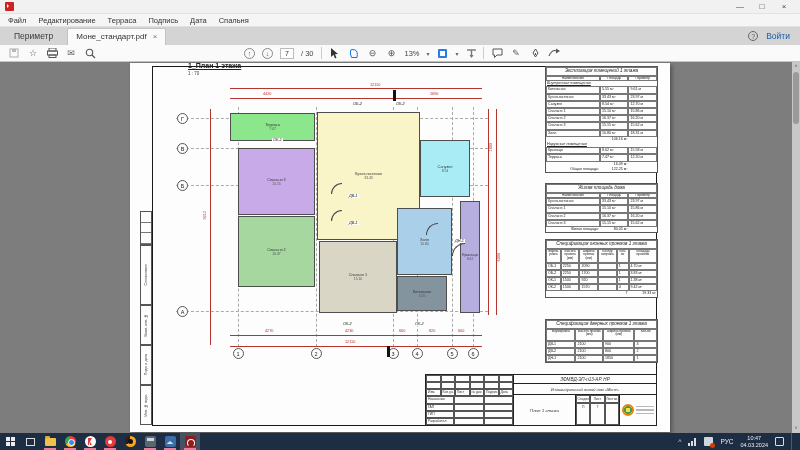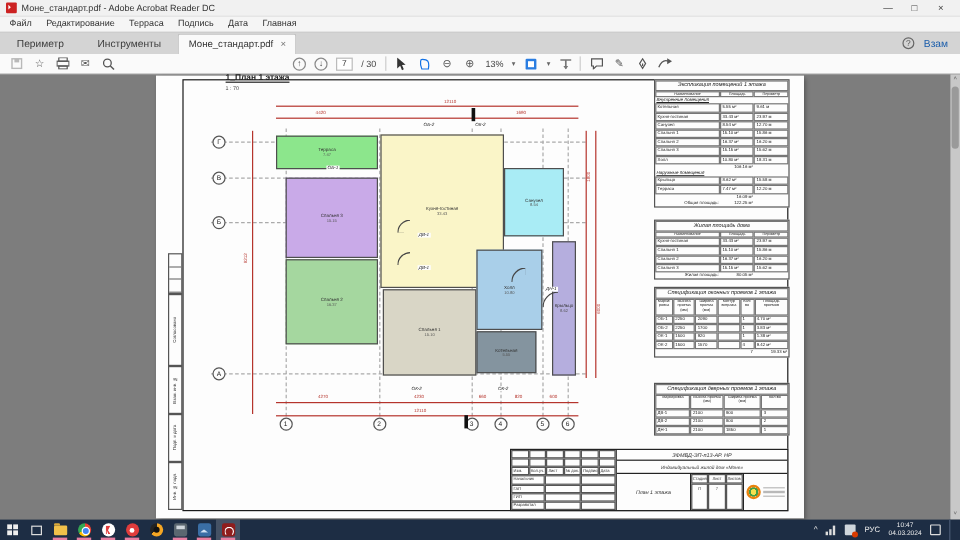--- a/index.html
+++ b/index.html
@@ -5,21 +5,21 @@
   *{box-sizing:border-box;margin:0;padding:0}
   html,body{width:800px;height:450px;overflow:hidden}
   body{font-family:"Liberation Sans",sans-serif;background:#7d7d7d;position:relative;color:#333}
 
   
   #titlebar{position:absolute;left:0;top:0;width:800px;height:14px;background:#f1f1f1;display:flex;align-items:center;padding:0 5px;font-size:7.5px;border-bottom:1px solid #e3e3e3}
   .acro-logo{width:9px;height:9px;background:#c22; border-radius:1px;margin-right:4px;position:relative;flex:none}
   .acro-logo:before{content:"";position:absolute;left:2px;top:2px;border-left:2.5px solid #fff;border-bottom:2.5px solid transparent;border-top:2.5px solid transparent}
   #titlebar .spacer{flex:1}
   .winbtn{width:22px;height:13px;text-align:center;font-size:8px;line-height:13px;color:#444}
-  #menubar{position:absolute;left:0;top:14px;width:800px;height:13px;background:#f5f5f5;display:flex;align-items:flex-end;font-size:7.5px;color:#333;border-bottom:1px solid #e0e0e0;padding-left:2px}
+  #menubar{position:absolute;left:0;top:14px;width:800px;height:13px;background:#f5f5f5;display:flex;align-items:center;font-size:7.5px;color:#333;border-bottom:1px solid #e0e0e0;padding-left:2px}
   .menu-item{padding:0 6px;line-height:13px}
   #tabbar{position:absolute;left:0;top:27px;width:800px;height:18px;background:#d4d4d4;display:flex;align-items:flex-end;font-size:8.5px}
   .apptab{padding:0 14px;line-height:18px;color:#3b3b3b}
   .doctab{background:#fafafa;border:1px solid #c3c3c3;border-bottom:none;height:17px;line-height:16px;padding:0 8px;display:flex;align-items:center;gap:6px;font-size:8px;border-radius:2px 2px 0 0}
   .doctab .x{color:#777;font-size:8px}
   #tabbar .right{margin-left:auto;display:flex;align-items:center;gap:8px;padding-right:10px;height:18px}
   .helpq{width:10px;height:10px;border:1px solid #666;border-radius:50%;font-size:7px;line-height:9px;text-align:center;color:#555}
   .signin{color:#1a5dab;font-size:8.5px}
   #toolbar{position:absolute;left:0;top:45px;width:800px;height:17px;background:#fafafa;border-bottom:1px solid #c6c6c6}
   .tbgroup{position:absolute;top:0;height:16px;display:flex;align-items:center;gap:7px}
@@ -127,46 +127,44 @@
   .lang{font-size:6.5px;color:#eee}
   .clock{text-align:center;font-size:5.5px;line-height:6.5px;color:#eee}
   .notif{width:9px;height:9px;border:1px solid #ddd;border-radius:1px}
   .showdesk{width:3px;height:17px;border-left:1px solid #4a5a74}
 </style>
 </head>
 <body>
 
 <div id="titlebar">
   <span class="acro-logo"></span>
-  <span>Моне_стандарт.pdf - Adobe Acrobat Reader DC</span>
   <span class="spacer"></span>
   <span class="winbtn">—</span>
   <span class="winbtn">□</span>
   <span class="winbtn close">×</span>
 </div>
 
 <div id="menubar">
     <span class="menu-item">Файл</span>
     <span class="menu-item">Редактирование</span>
     <span class="menu-item">Терраса</span>
     <span class="menu-item">Подпись</span>
     <span class="menu-item">Дата</span>
-    <span class="menu-item">Главная</span>
+    <span class="menu-item">Спальня</span>
   </div>
 
 <div id="tabbar">
   <span class="apptab">Периметр</span>
-  <span class="apptab">Инструменты</span>
   <span class="doctab">
     <span>Моне_стандарт.pdf</span>
     <span class="x">×</span>
   </span>
   <span class="right">
     <span class="helpq">?</span>
-    <span class="signin">Взам</span>
+    <span class="signin">Войти</span>
   </span>
 </div>
 
 <div id="toolbar">
   <div class="tbgroup" style="left:8px">
     <span class="tbtn">
       <svg width="10" height="10" viewBox="0 0 10 10">
           <rect x="1" y="1" width="8" height="8" fill="none" stroke="#b9b9b9" stroke-width="1.2"></rect>
           <rect x="3" y="1" width="4" height="3" fill="#b9b9b9"></rect>
         </svg>

